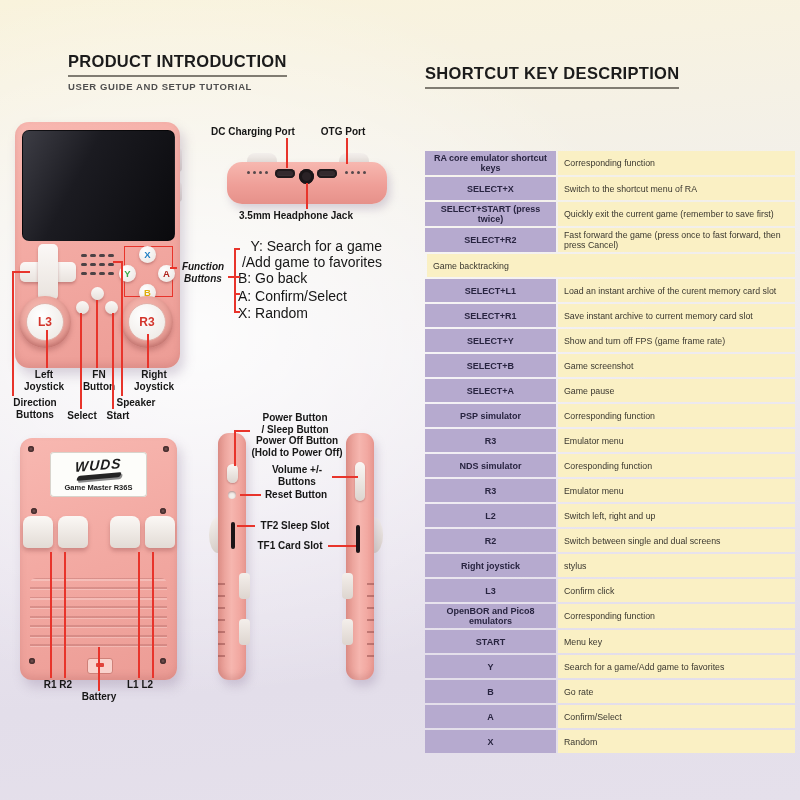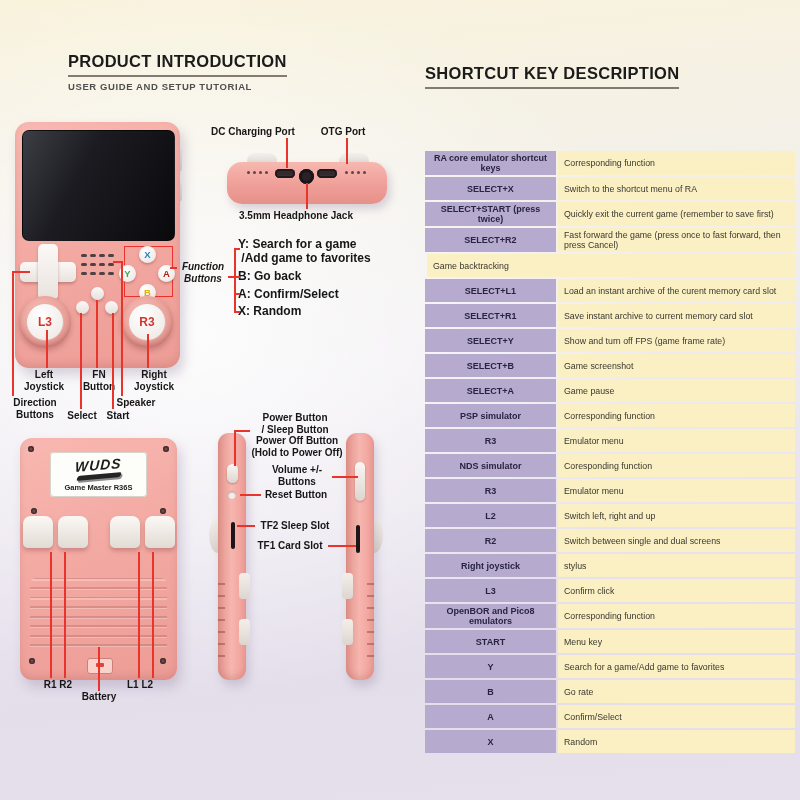--- a/index.html
+++ b/index.html
@@ -13,22 +13,22 @@
   .abs{position:absolute;}
   
   .title-block h1{
     display:inline-block;margin:0;font-size:16.5px;font-weight:800;color:#1b1b1b;
     letter-spacing:.3px;padding-bottom:4px;border-bottom:2px solid #807c72;
   }
   .title-block .sub{margin-top:4px;font-size:9.5px;font-weight:700;color:#4f4f4f;letter-spacing:.6px;}
   
   .ann{position:absolute;font-size:10px;line-height:1.18;font-weight:700;color:#161616;
        white-space:pre-line;text-align:center;}
-  .ann-l{position:absolute;font-size:12px;line-height:1.5;font-weight:700;color:#161616;
-       white-space:pre;text-align:left;}
+  .ann-l{position:absolute;font-size:14px;line-height:1.5;font-weight:400;color:#161616;
+       white-space:pre;text-align:right;}
   .rl{position:absolute;background:#e8342b;}
   .rl.h{height:1.6px;} .rl.v{width:1.6px;}
   .redbox{position:absolute;border:1.6px solid #e8342b;background:transparent;}
   
   .pinkbody{position:absolute;inset:0;border-radius:14px;
     background:linear-gradient(160deg,#f8b8b1 0%,#f3aaa3 45%,#ec9c95 100%);
     box-shadow:inset 0 -4px 7px rgba(150,70,70,.18), 4px 7px 12px rgba(135,115,150,.30);}
   .whitebtn{background:linear-gradient(#fbf8f6,#e7e1dc);box-shadow:0 2px 3px rgba(150,80,80,.45);}
   
   .screen{position:absolute;left:7px;top:8px;width:151px;height:109px;border-radius:7px;

